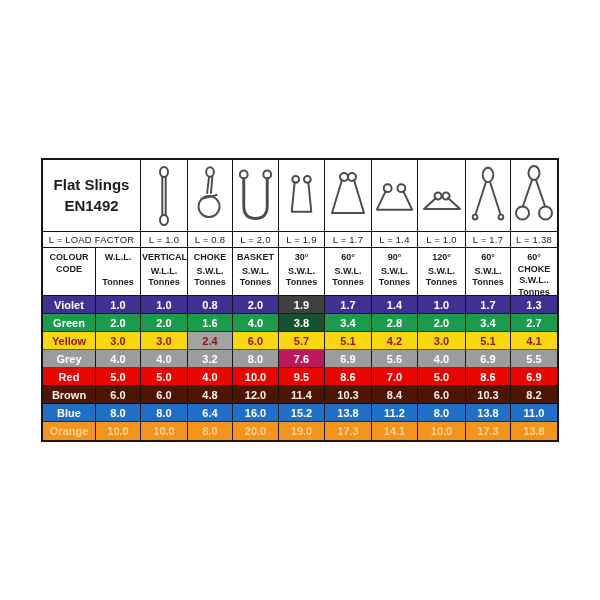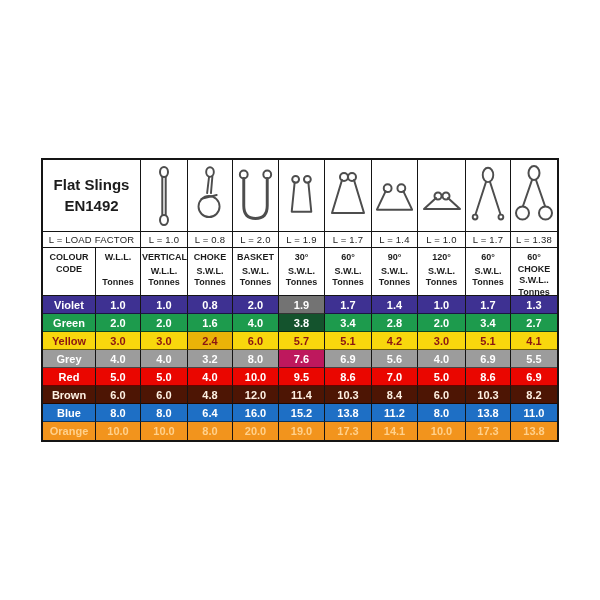--- a/index.html
+++ b/index.html
@@ -244,41 +244,41 @@
           <div>S.W.L..</div>
           <div>Tonnes</div>
         </div>
     </div>
 
   <div class="cell data-cell label-cell" style="background: rgb(62, 49, 146); color: rgb(255, 255, 255);">Violet</div>
       <div class="cell data-cell" style="background: rgb(62, 49, 146); color: rgb(255, 255, 255);">1.0</div>
       <div class="cell data-cell" style="background: rgb(62, 49, 146); color: rgb(255, 255, 255);">1.0</div>
       <div class="cell data-cell" style="background: rgb(62, 49, 146); color: rgb(255, 255, 255);">0.8</div>
       <div class="cell data-cell" style="background: rgb(62, 49, 146); color: rgb(255, 255, 255);">2.0</div>
-      <div class="cell data-cell" style="background: #737373; color: rgb(255, 255, 255);">1.9</div>
+      <div class="cell data-cell" style="background: #404040; color: rgb(255, 255, 255);">1.9</div>
       <div class="cell data-cell" style="background: rgb(62, 49, 146); color: rgb(255, 255, 255);">1.7</div>
       <div class="cell data-cell" style="background: rgb(62, 49, 146); color: rgb(255, 255, 255);">1.4</div>
       <div class="cell data-cell" style="background: rgb(62, 49, 146); color: rgb(255, 255, 255);">1.0</div>
       <div class="cell data-cell" style="background: rgb(62, 49, 146); color: rgb(255, 255, 255);">1.7</div>
       <div class="cell data-cell no-r" style="background: rgb(62, 49, 146); color: rgb(255, 255, 255);">1.3</div>
       <div class="cell data-cell label-cell" style="background: rgb(29, 155, 77); color: rgb(255, 255, 255);">Green</div>
       <div class="cell data-cell" style="background: rgb(29, 155, 77); color: rgb(255, 255, 255);">2.0</div>
       <div class="cell data-cell" style="background: rgb(29, 155, 77); color: rgb(255, 255, 255);">2.0</div>
       <div class="cell data-cell" style="background: rgb(29, 155, 77); color: rgb(255, 255, 255);">1.6</div>
       <div class="cell data-cell" style="background: rgb(29, 155, 77); color: rgb(255, 255, 255);">4.0</div>
       <div class="cell data-cell" style="background: #14532d; color: rgb(255, 255, 255);">3.8</div>
       <div class="cell data-cell" style="background: rgb(29, 155, 77); color: rgb(255, 255, 255);">3.4</div>
       <div class="cell data-cell" style="background: rgb(29, 155, 77); color: rgb(255, 255, 255);">2.8</div>
       <div class="cell data-cell" style="background: rgb(29, 155, 77); color: rgb(255, 255, 255);">2.0</div>
       <div class="cell data-cell" style="background: rgb(29, 155, 77); color: rgb(255, 255, 255);">3.4</div>
       <div class="cell data-cell no-r" style="background: rgb(29, 155, 77); color: rgb(255, 255, 255);">2.7</div>
       <div class="cell data-cell label-cell" style="background: rgb(248, 215, 13); color: rgb(139, 21, 18);">Yellow</div>
       <div class="cell data-cell" style="background: rgb(248, 215, 13); color: rgb(139, 21, 18);">3.0</div>
       <div class="cell data-cell" style="background: rgb(248, 215, 13); color: rgb(139, 21, 18);">3.0</div>
-      <div class="cell data-cell" style="background: #eab308; color: rgb(139, 21, 18);">2.4</div>
+      <div class="cell data-cell" style="background: #a3a3a3; color: rgb(139, 21, 18);">2.4</div>
       <div class="cell data-cell" style="background: rgb(248, 215, 13); color: rgb(139, 21, 18);">6.0</div>
       <div class="cell data-cell" style="background: rgb(248, 215, 13); color: rgb(139, 21, 18);">5.7</div>
       <div class="cell data-cell" style="background: rgb(248, 215, 13); color: rgb(139, 21, 18);">5.1</div>
       <div class="cell data-cell" style="background: rgb(248, 215, 13); color: rgb(139, 21, 18);">4.2</div>
       <div class="cell data-cell" style="background: rgb(248, 215, 13); color: rgb(139, 21, 18);">3.0</div>
       <div class="cell data-cell" style="background: rgb(248, 215, 13); color: rgb(139, 21, 18);">5.1</div>
       <div class="cell data-cell no-r" style="background: rgb(248, 215, 13); color: rgb(139, 21, 18);">4.1</div>
       <div class="cell data-cell label-cell" style="background: rgb(156, 156, 156); color: rgb(255, 255, 255);">Grey</div>
       <div class="cell data-cell" style="background: rgb(156, 156, 156); color: rgb(255, 255, 255);">4.0</div>
       <div class="cell data-cell" style="background: rgb(156, 156, 156); color: rgb(255, 255, 255);">4.0</div>

